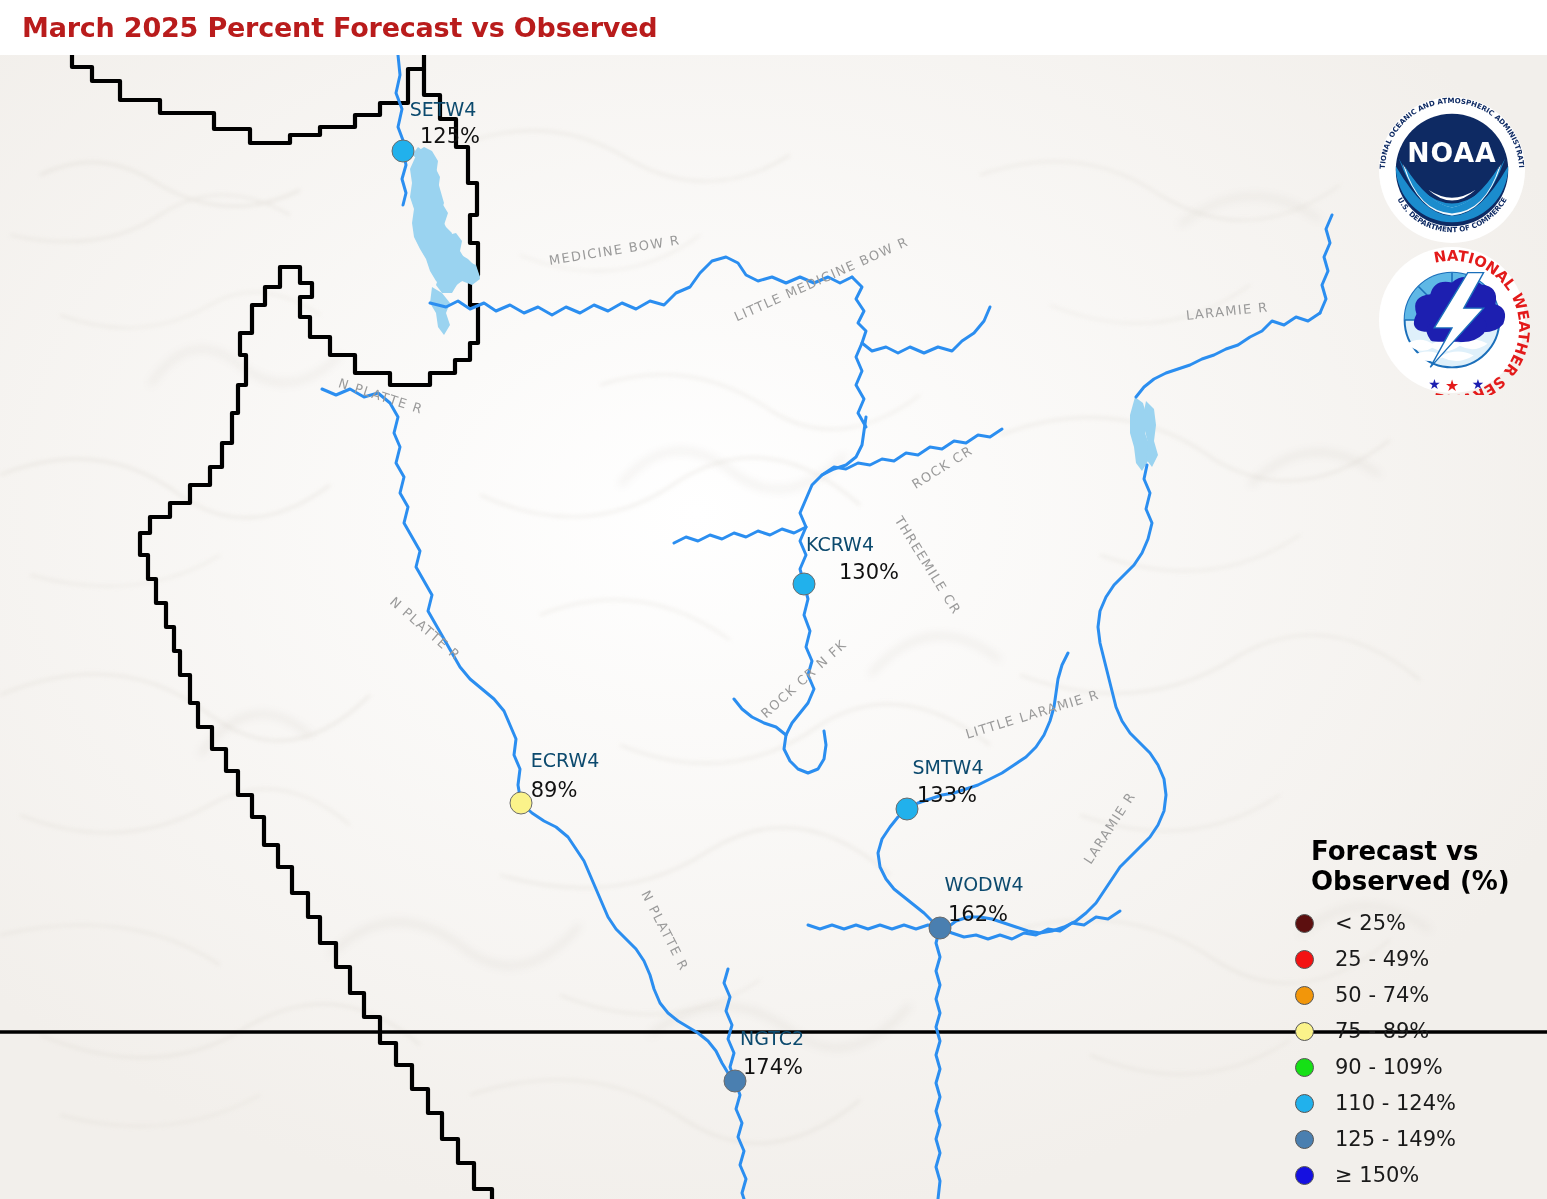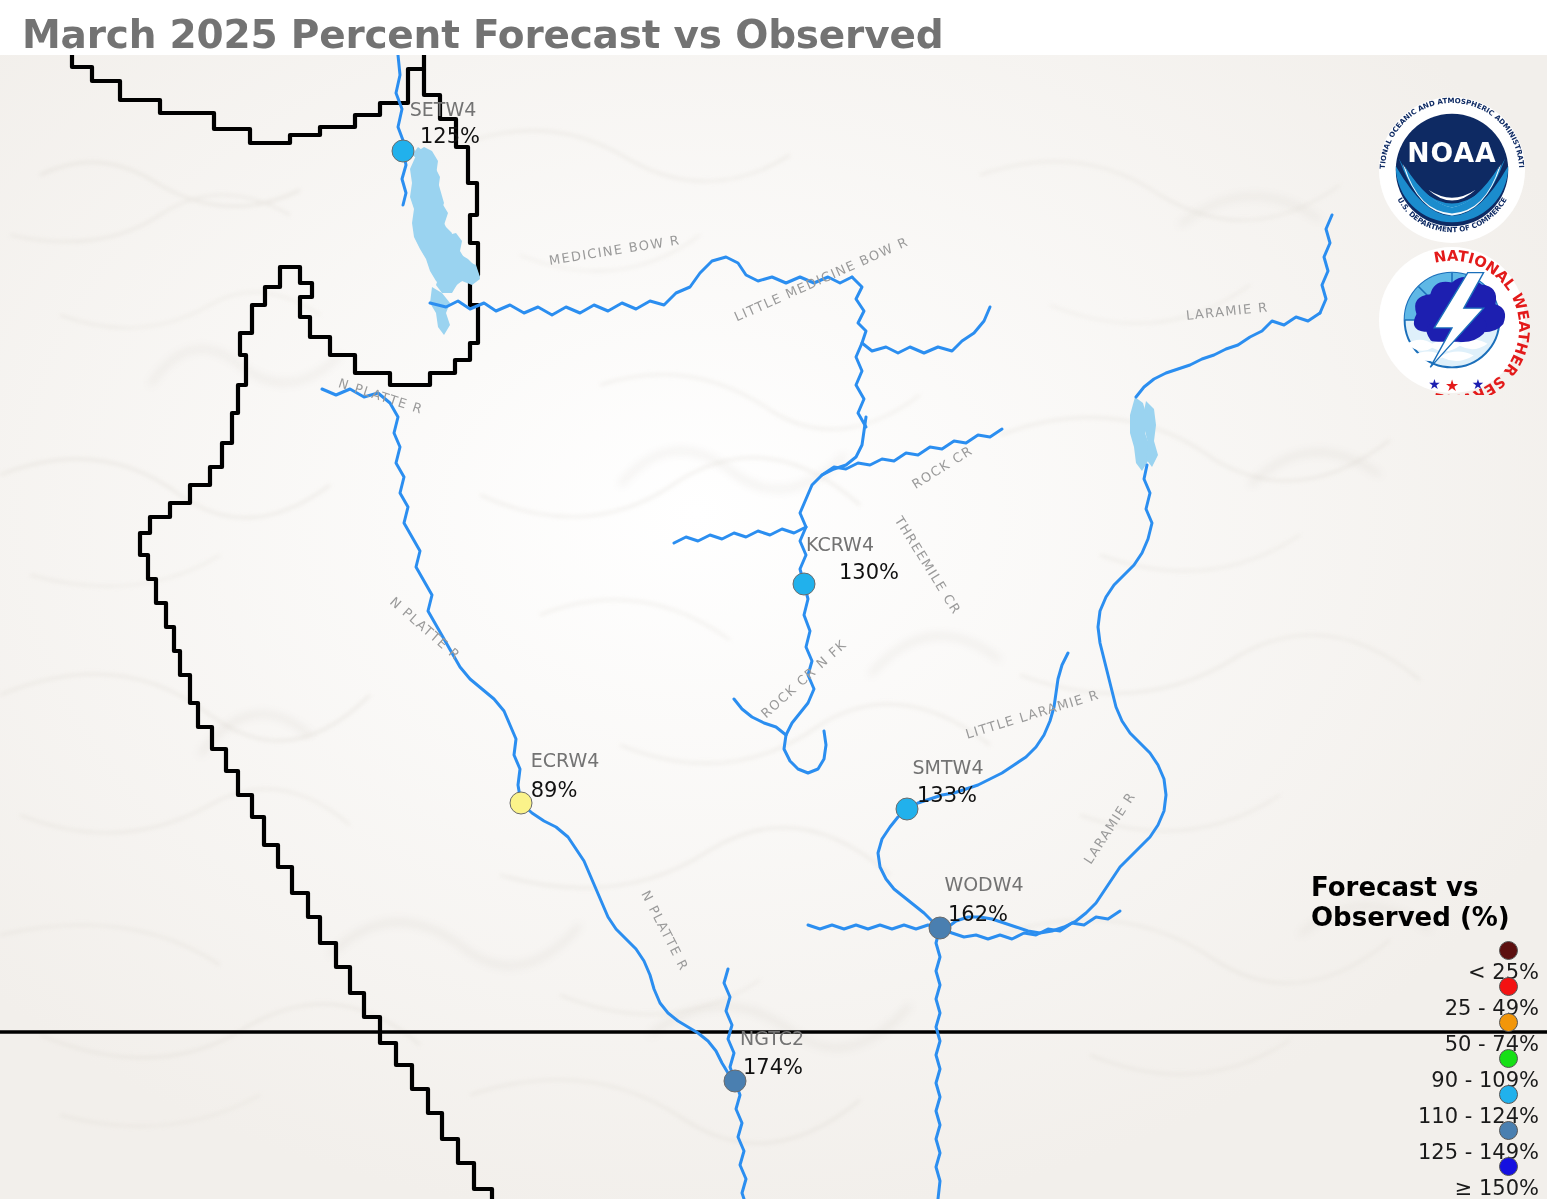--- a/index.html
+++ b/index.html
@@ -12,23 +12,23 @@
     width: 1547px;
     height: 1199px;
     overflow: hidden;
     background: #ffffff;
   }
   
   #map-title {
     position: absolute;
     left: 22px;
     top: 12px;
-    font-size: 39px;
+    font-size: 27px;
     font-weight: bold;
-    color: #737373;
+    color: #b91c1c;
     letter-spacing: -0.2px;
     z-index: 60;
     white-space: nowrap;
   }
   
   #map-canvas {
     position: absolute;
     left: 0; top: 55px;
     width: 1547px;
     height: 1144px;
@@ -39,21 +39,21 @@
     position: absolute;
     width: 23px; height: 23px;
     border-radius: 50%;
     border: 1.5px solid #6b6b6b;
     box-sizing: border-box;
     transform: translate(-50%, -50%);
   }
   .station-id {
     position: absolute;
     font-size: 19px;
-    color: #737373;
+    color: #0c4a6e;
     white-space: nowrap;
     transform: translate(-50%, -50%);
     font-family: "DejaVu Sans", "Liberation Sans", sans-serif;
   }
   .station-value {
     position: absolute;
     font-size: 21px;
     color: #111111;
     white-space: nowrap;
     transform: translate(-50%, -50%);
@@ -84,23 +84,22 @@
   .legend-title {
     font-size: 26px;
     font-weight: bold;
     color: #000;
     line-height: 1.18;
     margin-left: 22px;
     margin-bottom: 8px;
   }
   .legend-row {
     display: flex;
-    align-items: flex-end;
+    align-items: center;
     height: 36px;
-    flex-direction: column;
   }
   .legend-swatch {
     width: 19px; height: 19px;
     border-radius: 50%;
     border: 1.5px solid #555;
     box-sizing: border-box;
     margin-left: 6px;
     margin-right: 21px;
     flex: 0 0 auto;
   }
@@ -416,20 +415,24 @@
         </div>
         <div class="legend-row">
           <span class="legend-swatch" style="background: rgb(243, 18, 18);"></span>
           <span class="legend-label">25 - 49%</span>
         </div>
         <div class="legend-row">
           <span class="legend-swatch" style="background: rgb(242, 150, 10);"></span>
           <span class="legend-label">50 - 74%</span>
         </div>
         <div class="legend-row">
+          <span class="legend-swatch" style="background: rgb(251, 243, 138);"></span>
+          <span class="legend-label">75 - 89%</span>
+        </div>
+        <div class="legend-row">
           <span class="legend-swatch" style="background: rgb(22, 224, 22);"></span>
           <span class="legend-label">90 - 109%</span>
         </div>
         <div class="legend-row">
           <span class="legend-swatch" style="background: rgb(33, 177, 236);"></span>
           <span class="legend-label">110 - 124%</span>
         </div>
         <div class="legend-row">
           <span class="legend-swatch" style="background: rgb(74, 127, 176);"></span>
           <span class="legend-label">125 - 149%</span>

